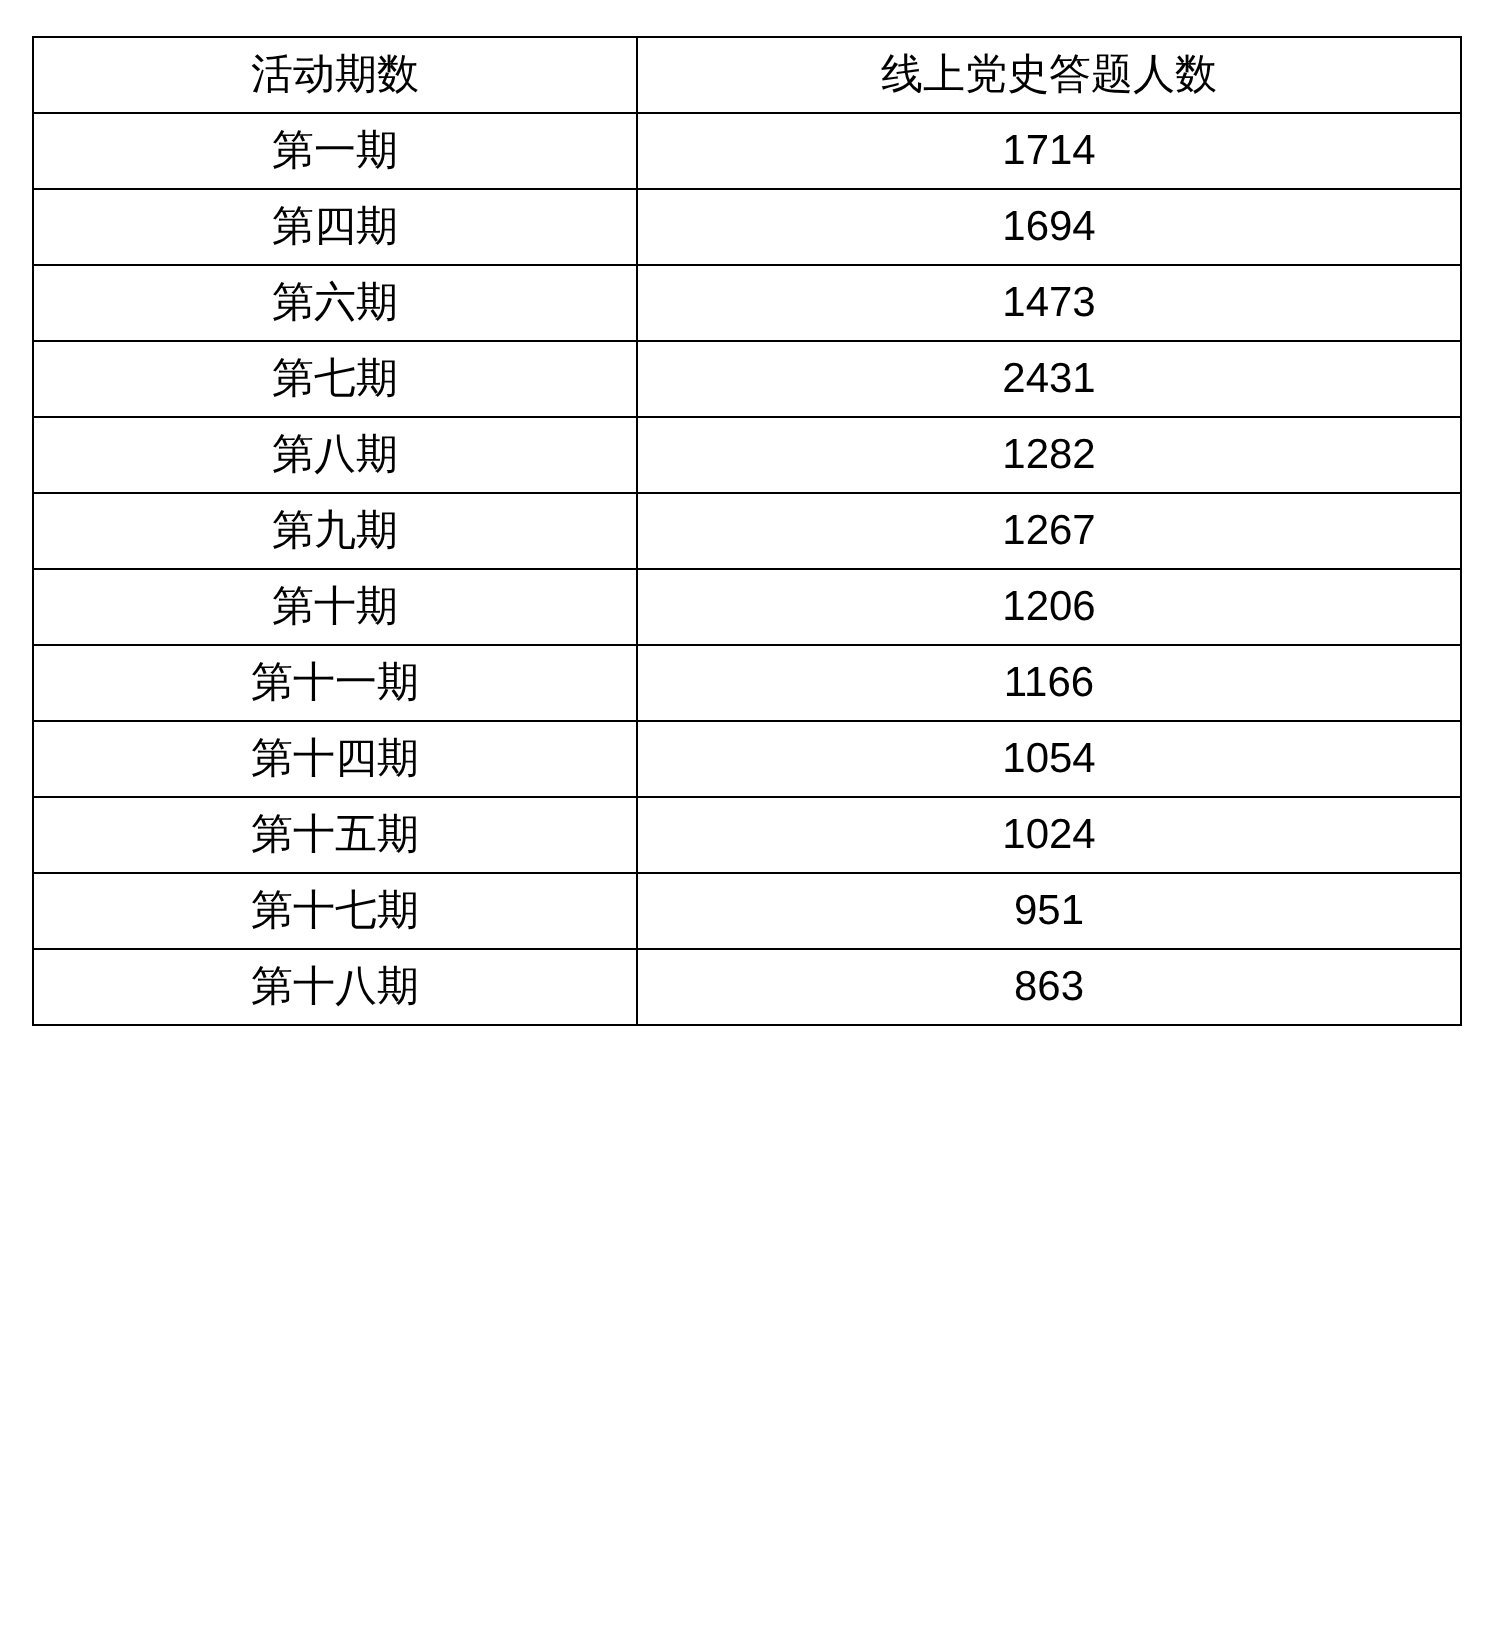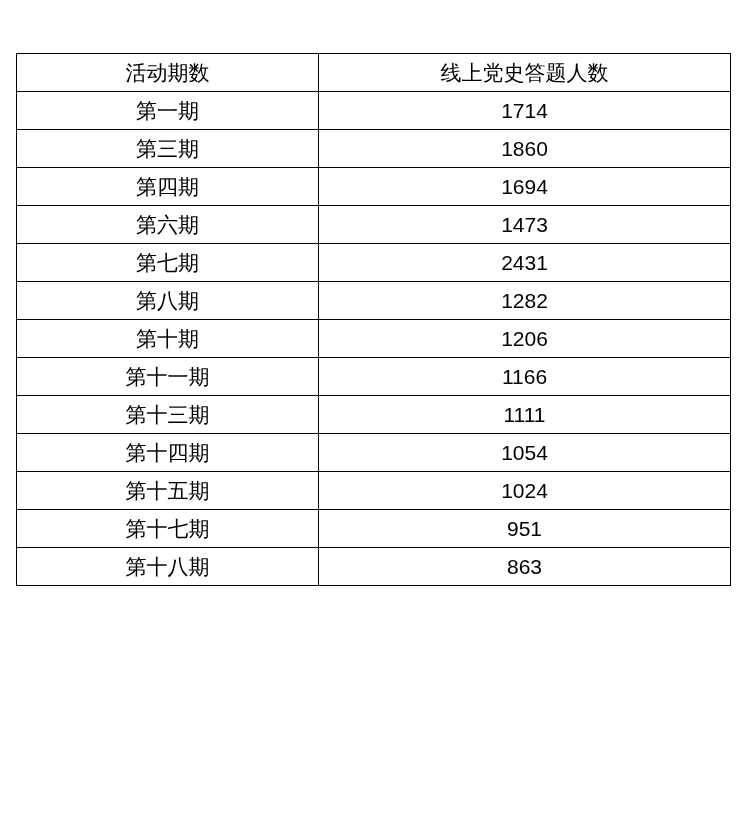--- a/index.html
+++ b/index.html
@@ -12,21 +12,20 @@
     height: 814px;
     font-family: "Liberation Sans", sans-serif;
     color: #000000;
   }
   .page {
     position: relative;
     width: 747px;
     height: 702px;
     box-sizing: border-box;
     padding: 18px 12px;
-    margin-top: 35px;
   }
   table.data-table {
     width: 714px;
     margin: 0 auto;
     border-collapse: collapse;
     table-layout: fixed;
     border: 1.5px solid #000000;
   }
   table.data-table td {
     border: 1.5px solid #000000;
@@ -60,50 +59,46 @@
     <tbody>
       <tr>
         <td class="hdr-cell">活动期数</td>
         <td class="hdr-cell">线上党史答题人数</td>
       </tr>
       <tr>
         <td>第一期</td>
         <td class="num-cell">1714</td>
       </tr>
       <tr>
-        <td>第三期</td>
-        <td class="num-cell">1860</td>
-      </tr>
-      <tr>
         <td>第四期</td>
         <td class="num-cell">1694</td>
       </tr>
       <tr>
         <td>第六期</td>
         <td class="num-cell">1473</td>
       </tr>
       <tr>
         <td>第七期</td>
         <td class="num-cell">2431</td>
       </tr>
       <tr>
         <td>第八期</td>
         <td class="num-cell">1282</td>
       </tr>
       <tr>
+        <td>第九期</td>
+        <td class="num-cell">1267</td>
+      </tr>
+      <tr>
         <td>第十期</td>
         <td class="num-cell">1206</td>
       </tr>
       <tr>
         <td>第十一期</td>
         <td class="num-cell">1166</td>
-      </tr>
-      <tr>
-        <td>第十三期</td>
-        <td class="num-cell">1111</td>
       </tr>
       <tr>
         <td>第十四期</td>
         <td class="num-cell">1054</td>
       </tr>
       <tr>
         <td>第十五期</td>
         <td class="num-cell">1024</td>
       </tr>
       <tr>

